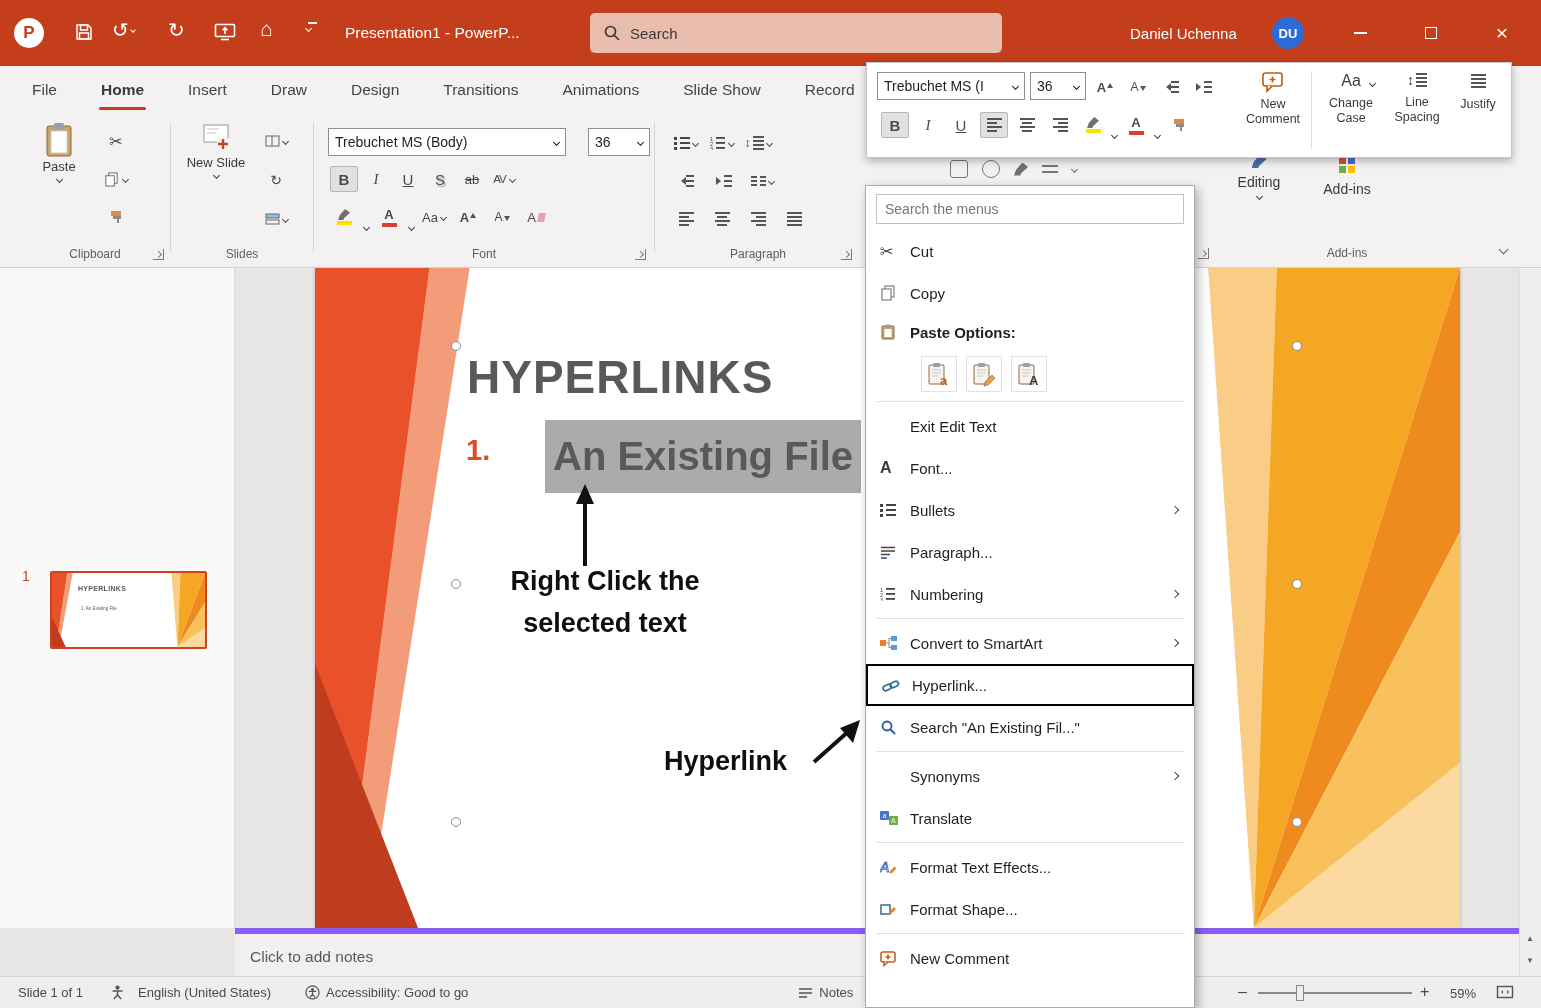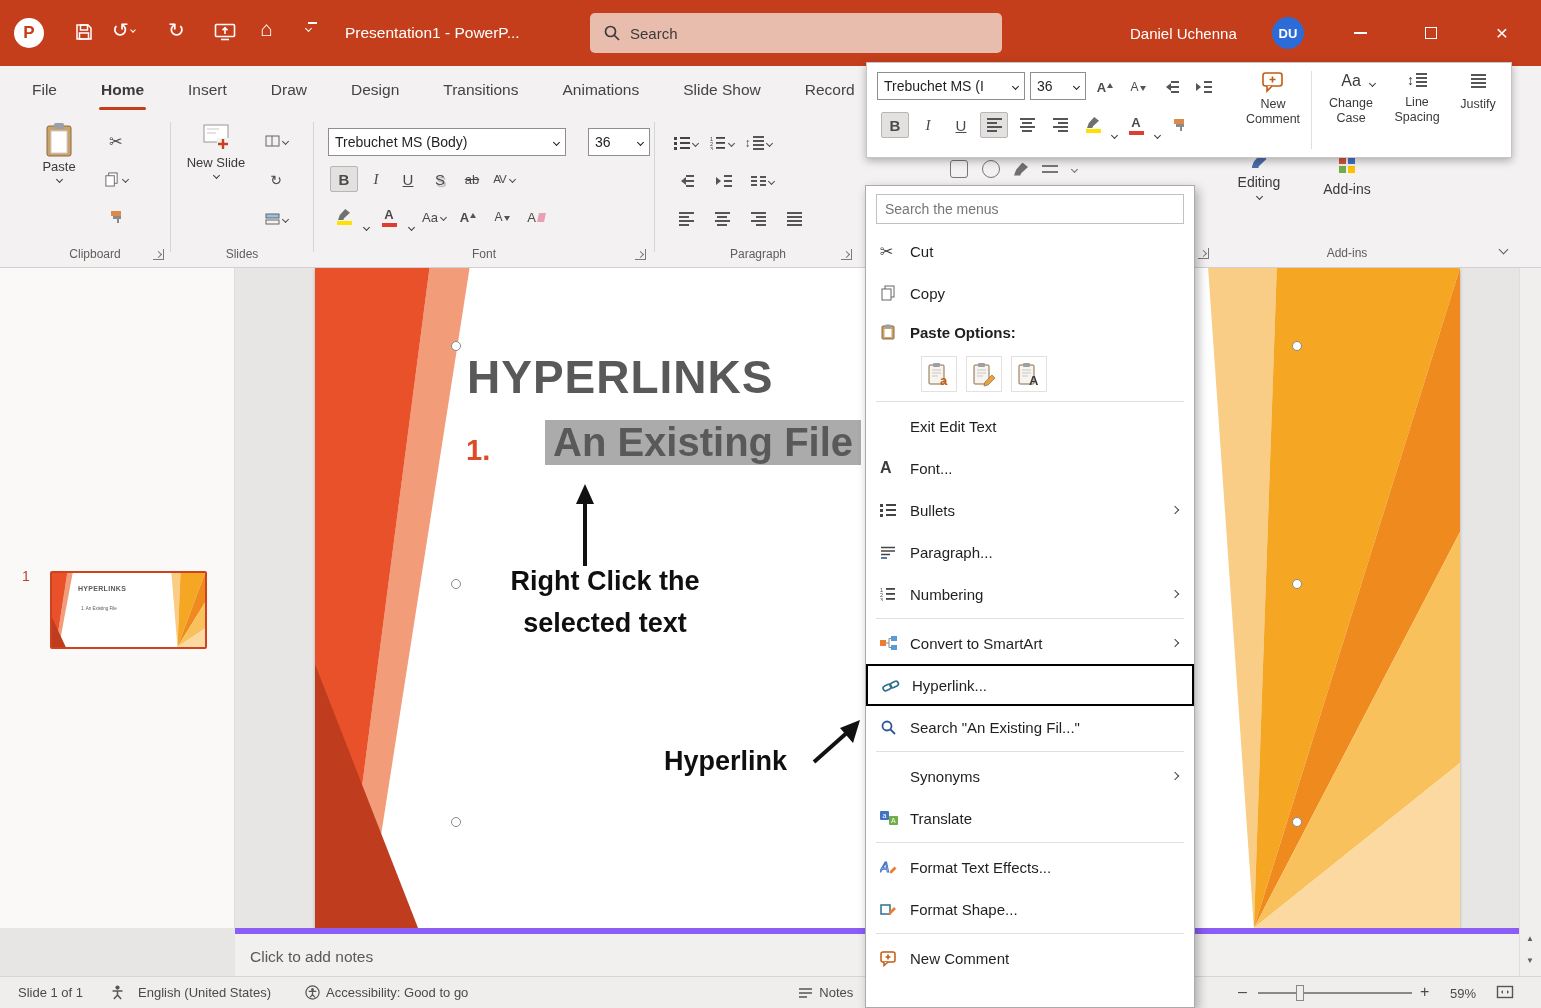--- a/index.html
+++ b/index.html
@@ -80,21 +80,21 @@
 .dl-sliver{background:#F29C79;clip-path:polygon(10% 0,13.5% 0,4.5% 100%,2.5% 100%)}
 .dl-dark{background:#BF3D1E;clip-path:polygon(0 60%,9% 100%,0 100%)}
 .dr-1{background:#F9CD86;clip-path:polygon(82% 100%,84% 0,78% 0)}
 .dr-2{background:#F5A623;clip-path:polygon(82% 100%,84% 0,100% 0)}
 .dr-3{background:#EF8A1F;clip-path:polygon(82% 100%,100% 0,100% 40%)}
 .dr-4{background:#F8C15C;clip-path:polygon(82% 100%,100% 40%,100% 75%)}
 .dr-5{background:#FBD9A0;clip-path:polygon(82% 100%,100% 75%,100% 100%)}
 .handle{position:absolute;width:10px;height:10px;border-radius:50%;background:#fff;border:1.5px solid #8a8a8a;z-index:6}
 .slide-title{position:absolute;left:152px;top:82px;font-size:46px;font-weight:bold;letter-spacing:1px;color:#595959}
 .list-num{position:absolute;left:151px;top:166px;font-size:29px;font-weight:bold;color:#DE4B26}
-.list-text{position:absolute;left:230px;top:152px;font-size:40px;font-weight:600;color:#595959;background:#ABABAB;padding:0 8px}
+.list-text{position:absolute;left:230px;top:152px;font-size:40px;font-weight:600;color:#595959;background:#ABABAB;padding:14px 8px}
 .callout{position:absolute;left:140px;top:292px;width:300px;text-align:center;font-size:27px;font-weight:800;color:#0F0F0F;line-height:42px}
 .callout2{position:absolute;left:349px;top:478px;font-size:27px;font-weight:800;color:#0F0F0F}
 
 .notesbar{position:absolute;left:235px;top:928px;width:1284px;height:48px;background:#F2F0EF;border-top:6px solid #8b5cf6;z-index:5}
 .statusbar{position:absolute;left:0;top:976px;width:1541px;height:32px;background:#F0EEED;border-top:1px solid #D8D6D4;display:flex;align-items:center;font-size:13px;color:#4B4A48;z-index:6}
 .rail{position:absolute;left:1519px;top:268px;width:22px;height:708px;background:#F0EFEE;border-left:1px solid #E0DEDC;z-index:5}
 .sb-item{display:flex;align-items:center;gap:6px}
 .zoom-track{position:absolute;left:1258px;top:15px;width:154px;height:2px;background:#8a8886}
 .zoom-thumb{position:absolute;left:1296px;top:8px;width:8px;height:16px;background:#F0EEED;border:1px solid #8a8886}
 .mini-title{position:absolute;left:17%;top:16%;font-size:7px;font-weight:bold;color:#595959;letter-spacing:.3px}

